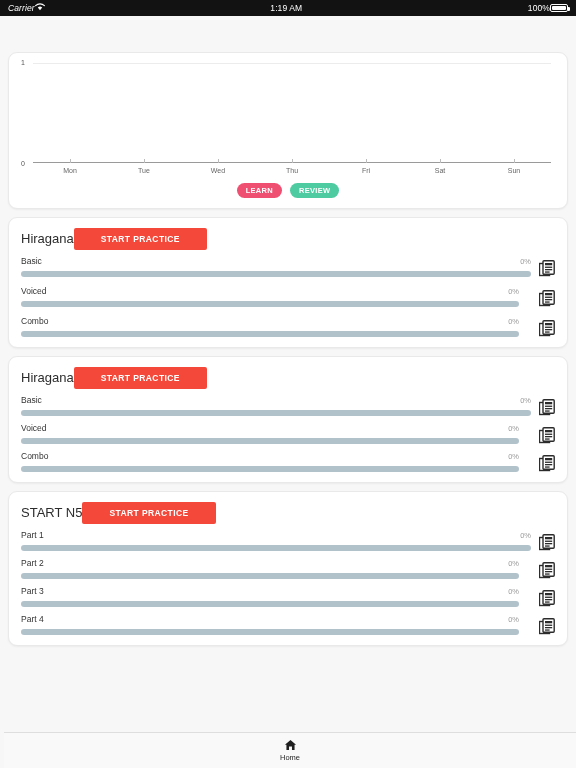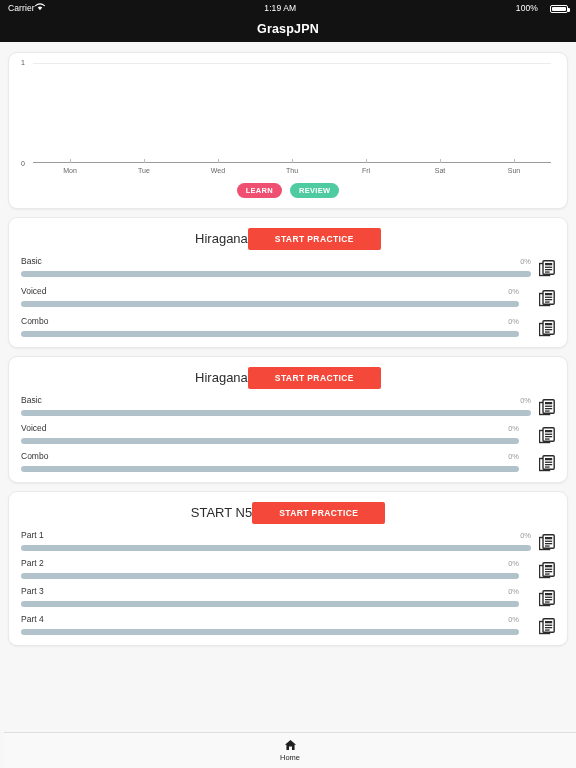--- a/index.html
+++ b/index.html
@@ -10,22 +10,22 @@
     overflow: hidden;
   }
   #app { position: relative; width: 576px; height: 768px; background: #f7f7f7; }
 
   
   .statusbar {
     height: 16px; background: #121212; color: #ffffff;
     display: flex; align-items: center; justify-content: space-between;
     padding: 0 8px; font-size: 8.5px; letter-spacing: .1px;
   }
-  .sb-left { display: flex; align-items: flex-start; gap: 0; }
-  .sb-right { display: flex; align-items: flex-end; gap: 12px; }
+  .sb-left { display: flex; align-items: flex-start; gap: 0; font-style: italic; }
+  .sb-right { display: flex; align-items: center; gap: 0; }
   .wifi { width: 10px; height: 8px; position: relative; display: inline-block; }
   .wifi svg { display: block; }
   .battery {
     width: 18px; height: 8px; border: 1px solid #fff; border-radius: 2px;
     position: relative; display: inline-block;
   }
   .battery::after {
     content: ""; position: absolute; right: -3px; top: 2px;
     width: 2px; height: 4px; background: #fff; border-radius: 0 1px 1px 0;
   }
@@ -63,21 +63,21 @@
   .xticks { position: absolute; left: 12px; right: 4px; bottom: 0; height: 18px; }
   .xtick { position: absolute; transform: translateX(-50%); font-size: 7px; color: #666; top: 4px; }
   .xmark { position: absolute; top: -4px; width: 1px; height: 4px; background: #bcbcbc; }
   .legend { display: flex; justify-content: center; gap: 8px; margin-top: 2px; }
   .pill {
     color: #fff; font-size: 7.5px; font-weight: 700; letter-spacing: .3px;
     padding: 3.5px 9px; border-radius: 9px; line-height: 1;
   }
 
   
-  .sec-head { display: flex; align-items: center; justify-content: center; margin-bottom: 6px; }
+  .sec-head { display: flex; align-items: center; justify-content: flex-start; margin-bottom: 6px; }
   .sec-title { font-size: 13px; color: #2c2c2c; }
   .btn-practice {
     background: #f4483a; color: #fff; border: none; border-radius: 2px;
     font-size: 8.5px; font-weight: 700; letter-spacing: .4px;
     padding: 6px 27px; font-family: "Liberation Sans", sans-serif; cursor: pointer;
   }
   .row { display: flex; align-items: flex-end; gap: 8px; }
   .row + .row { margin-top: 9px; gap: 20px; }
   .row-main { flex: 1; }
   .row-top { display: flex; align-items: baseline; justify-content: space-between; margin-bottom: 5px; }
@@ -120,23 +120,20 @@
     </div>
     <div class="sb-center">1:19 AM</div>
     <div class="sb-right">
       <span>100%</span>
       <span class="battery">
           <span class="fill"></span>
         </span>
     </div>
   </div>
 
-  <div class="navbar">
-    <span>GraspJPN</span>
-  </div>
 
   <div class="content">
 
     <div class="card">
       <div class="chart-wrap">
         <div class="ytick top">1</div>
         <div class="ytick bot">0</div>
         <div class="plot">
           <div class="gridline"></div>
         </div>

